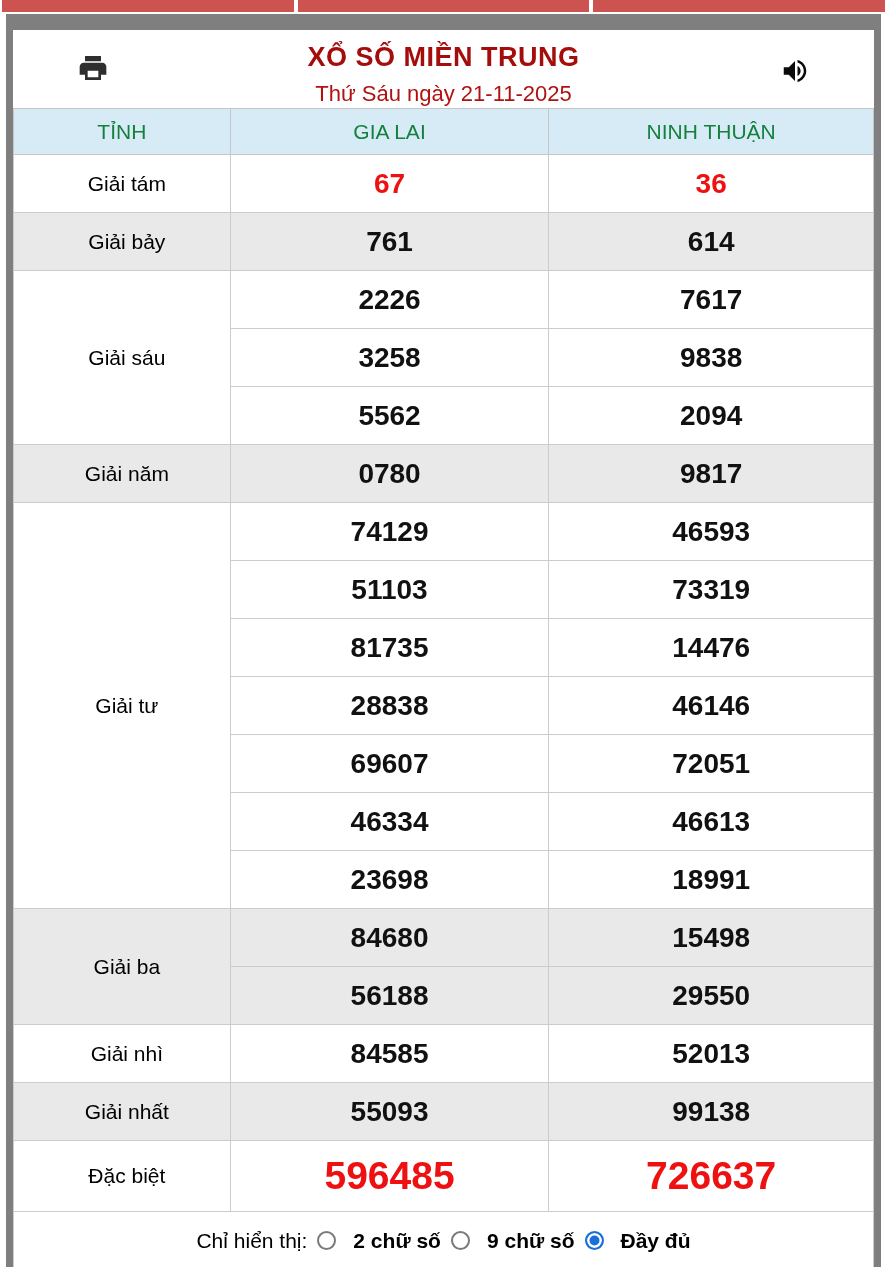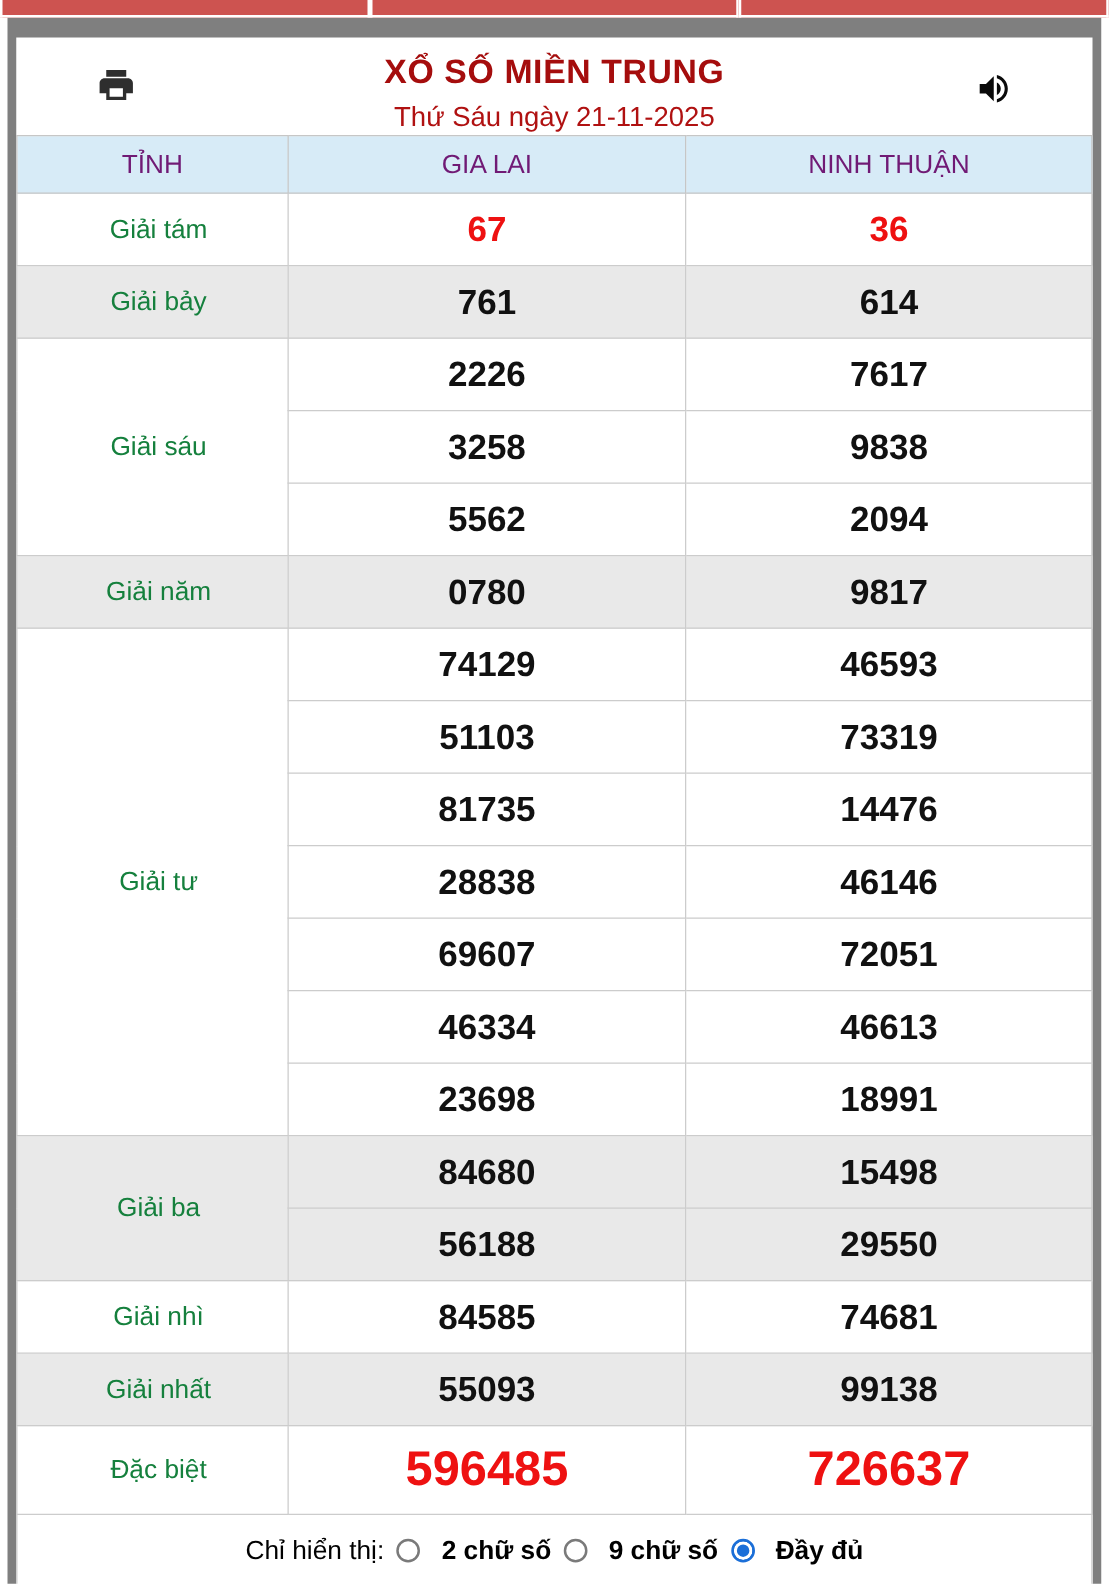--- a/index.html
+++ b/index.html
@@ -32,30 +32,30 @@
   .speaker{right:64px;top:26px;}
   
   table.results{
     width:100%;border-collapse:collapse;table-layout:fixed;
   }
   col.c-label{width:25.2%;}
   col.c-g{width:37.05%;}
   col.c-n{width:37.75%;}
   .results th{
     background:#d7ebf7;height:43px;
-    font-size:21px;font-weight:normal;color:#701a75;
+    font-size:21px;font-weight:normal;color:#15803d;
     border:1px solid #c6c6c6;
   }
   .results td{
     border:1px solid #cccccc;
     text-align:center;vertical-align:middle;
     height:55px;
   }
   .results tr.alt td{background:#e9e9e9;}
-  td.label-cell{font-size:21px;color:#15803d;padding-left:11px;}
+  td.label-cell{font-size:21px;color:#000000;padding-left:11px;}
   td.num{font-size:28px;font-weight:bold;color:#111;}
   td.num.red{color:#ee1111;}
   tr.db td{height:68px;}
   tr.db td.num{font-size:39px;margin-left:28px;}
   
   td.footer-cell{height:55px;background:#fff;}
   .filter{display:flex;align-items:center;justify-content:center;font-size:21px;color:#000;}
   .filter .opt{display:flex;align-items:center;margin-left:10px;cursor:pointer;}
   .filter .opt:first-of-type{margin-left:0;}
   .opt-label{font-weight:bold;margin-left:17px;}
@@ -178,21 +178,21 @@
         <td class="num">15498</td>
       </tr>
       <tr class="alt">
         <td class="num">56188</td>
         <td class="num">29550</td>
       </tr>
 
       <tr>
         <td class="label-cell">Giải nhì</td>
         <td class="num">84585</td>
-        <td class="num">74681</td>
+        <td class="num">52013</td>
       </tr>
 
       <tr class="alt">
         <td class="label-cell">Giải nhất</td>
         <td class="num">55093</td>
         <td class="num">99138</td>
       </tr>
 
       <tr class="db">
         <td class="label-cell">Đặc biệt</td>

